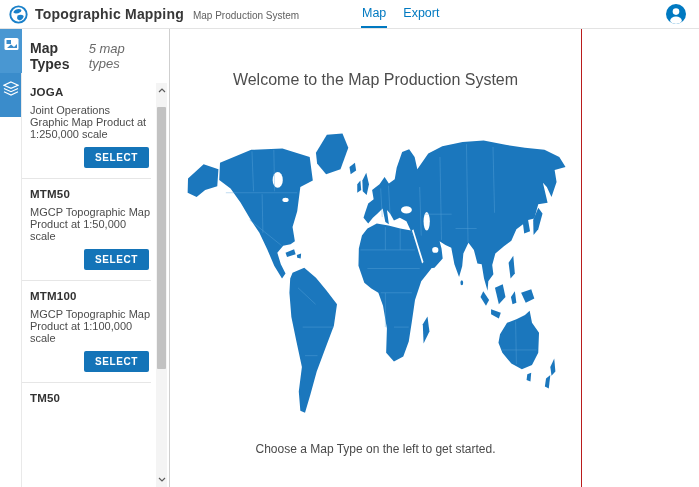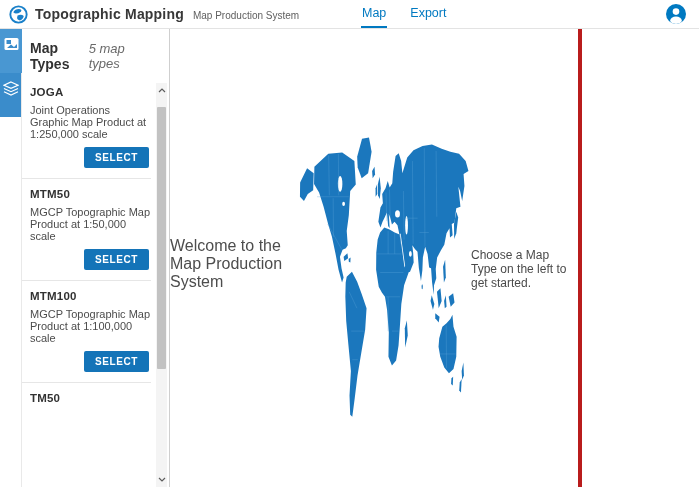--- a/index.html
+++ b/index.html
@@ -4,21 +4,21 @@
 <style>
   * { margin:0; padding:0; box-sizing:border-box; }
   html,body { width:699px; height:487px; overflow:hidden; background:#fff;
               font-family:"Liberation Sans", sans-serif; }
 
   
   .header { height:28px; display:flex; align-items:center; position:relative; background:#fff; }
   .logo { width:19px; height:19px; margin-left:9px; flex:0 0 auto; }
   .app-title { font-size:14px; font-weight:bold; color:#383838; margin-left:7px; letter-spacing:.2px; }
   .app-subtitle { font-size:10px; color:#5f5f5f; margin-left:9px; padding-top:2px; }
-  .tabs { position:absolute; left:361px; top:0; height:28px; display:flex; gap:22px; }
+  .tabs { position:absolute; left:361px; top:0; height:28px; display:flex; gap:15px; }
   .tab { font-size:12.5px; color:#0079c1; display:flex; align-items:center;
          border-bottom:2px solid transparent; padding:0 1px; cursor:pointer; }
   .tab.active { border-bottom-color:#0079c1; }
   .avatar { position:absolute; right:13px; top:4px; width:20px; height:20px; cursor:pointer; }
 
   
   .app-body { display:flex; height:459px; border-top:1px solid #e3e3e3; }
 
   
   .action-strip { width:22px; flex:0 0 auto; background:#fff; border-right:1px solid #e9e9e9; }
@@ -62,22 +62,22 @@
                background:#f4f4f4; }
   .scroll-arrow { position:absolute; left:0; width:11px; height:13px; display:flex;
                   align-items:center; justify-content:center; cursor:pointer; }
   .scroll-arrow.up { top:1px; }
   .scroll-arrow.down { bottom:1px; }
   .scroll-thumb { position:absolute; left:1px; top:24px; width:9px; height:262px;
                   background:#c2c2c2; border-radius:1px; cursor:pointer; }
 
   
   .main { flex:1; display:flex; }
-  .welcome-panel { width:412px; flex:0 0 auto; border-right:4px solid #b91c1c;
-                   display:flex; flex-direction:row; align-items:center;justify-content:center; }
+  .welcome-panel { width:412px; flex:0 0 auto; border-right:1px solid #b91c1c;
+                   display:flex; flex-direction:column; align-items:center;justify-content:center; }
   .welcome-title { margin-top:11px; font-size:16px; font-weight:normal; color:#4d4d4d; }
   .world-map { margin-top:38px; }
   .instruction { margin-top:22px; font-size:12px; color:#4a4a4a; }
   .main-rest { flex:1; background:#fff; }
 </style>
 </head>
 <body>
 
 <div class="header">
   <svg class="logo" viewBox="0 0 20 20">

